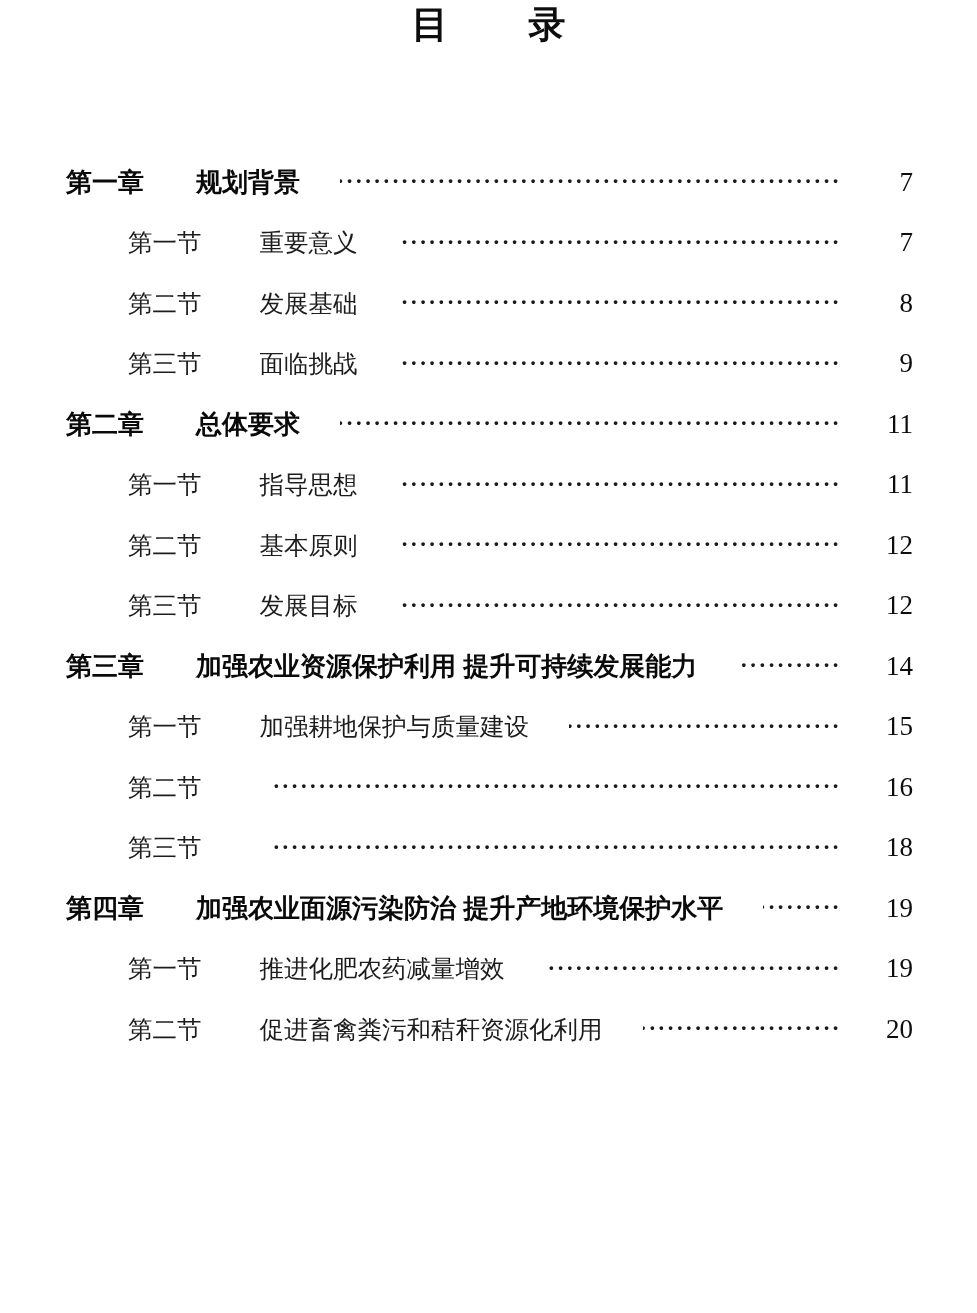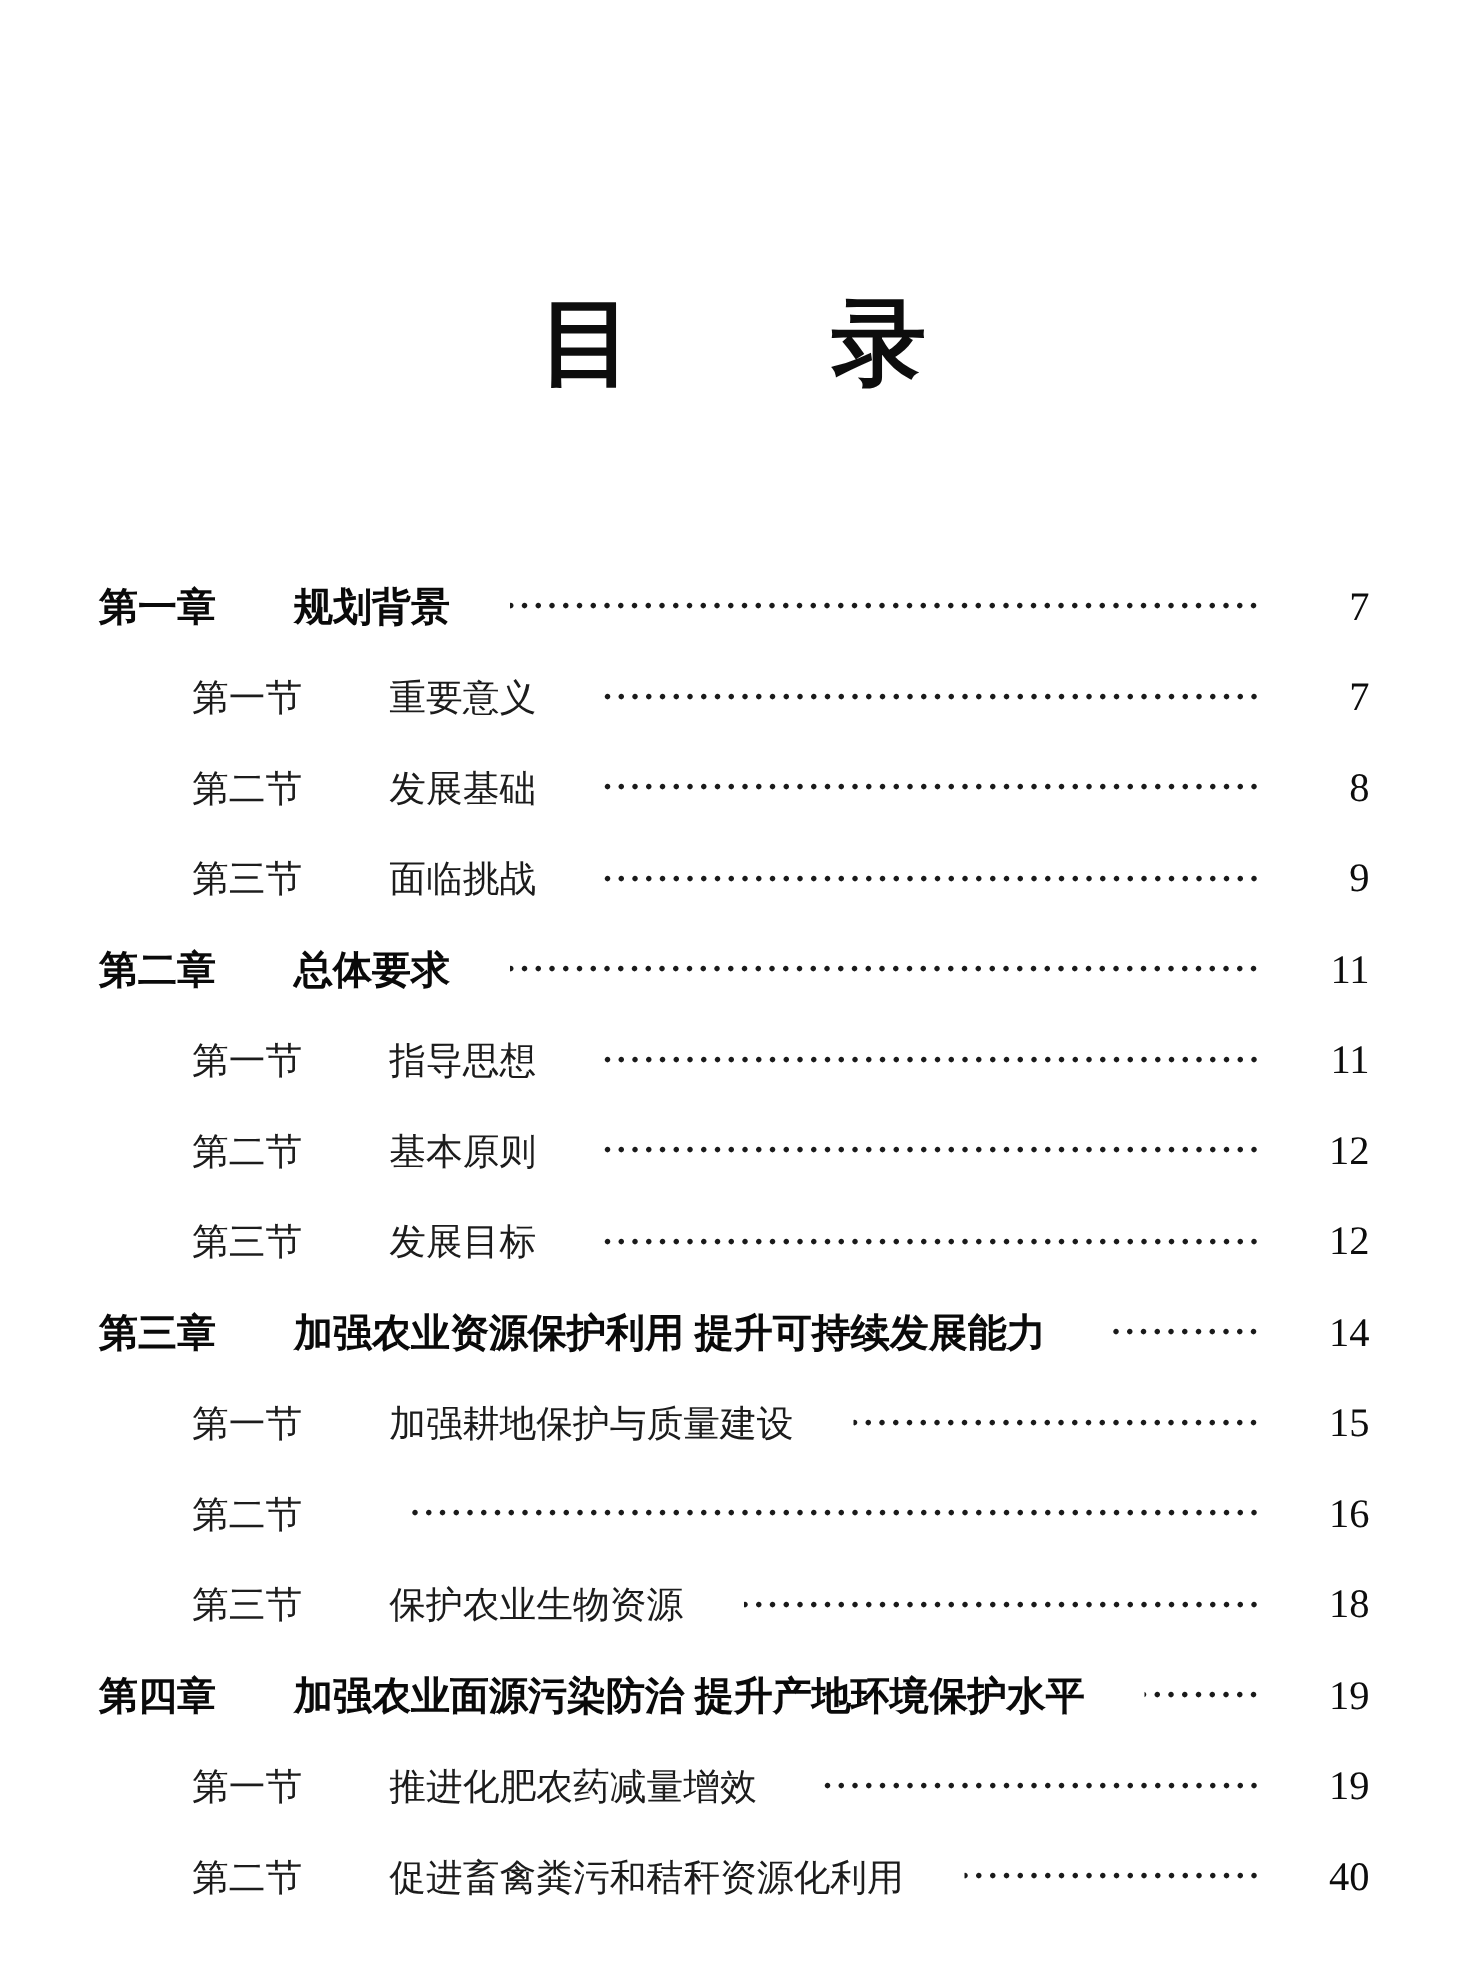--- a/index.html
+++ b/index.html
@@ -11,24 +11,23 @@
     font-family: "Liberation Serif", serif;
     color: #111111;
     position: relative;
   }
   .page {
     width: 100%;
     height: 100%;
     padding: 0 64px 0 66px;
   }
   .doc-title {
-    margin-top: 186px;
     text-align: center;
     font-family: "Liberation Serif", "DejaVu Serif", serif;
-    font-size: 63px;
+    font-size: 37px;
     font-weight: bold;
     color: #0d0d0d;
     letter-spacing: 2px;
   }
   .toc {
     margin-top: 102px;
   }
   .toc-row {
     display: flex;
     align-items: center;
@@ -160,21 +159,20 @@
     </div>
 
     <div class="toc-row section">
       <span class="entry-label">第二节</span>
       <span class="dots"></span>
       <span class="pagenum">16</span>
     </div>
 
     <div class="toc-row section">
       <span class="entry-label">第三节</span>
-      <span class="entry-title">保护农业生物资源</span>
       <span class="dots"></span>
       <span class="pagenum">18</span>
     </div>
 
     <div class="toc-row chapter">
       <span class="entry-label">第四章</span>
       <span class="entry-title">加强农业面源污染防治 提升产地环境保护水平</span>
       <span class="dots"></span>
       <span class="pagenum">19</span>
     </div>
@@ -183,17 +181,17 @@
       <span class="entry-label">第一节</span>
       <span class="entry-title">推进化肥农药减量增效</span>
       <span class="dots"></span>
       <span class="pagenum">19</span>
     </div>
 
     <div class="toc-row section">
       <span class="entry-label">第二节</span>
       <span class="entry-title">促进畜禽粪污和秸秆资源化利用</span>
       <span class="dots"></span>
-      <span class="pagenum">40</span>
+      <span class="pagenum">20</span>
     </div>
 
   </div>
 </div>
 
 </body></html>

